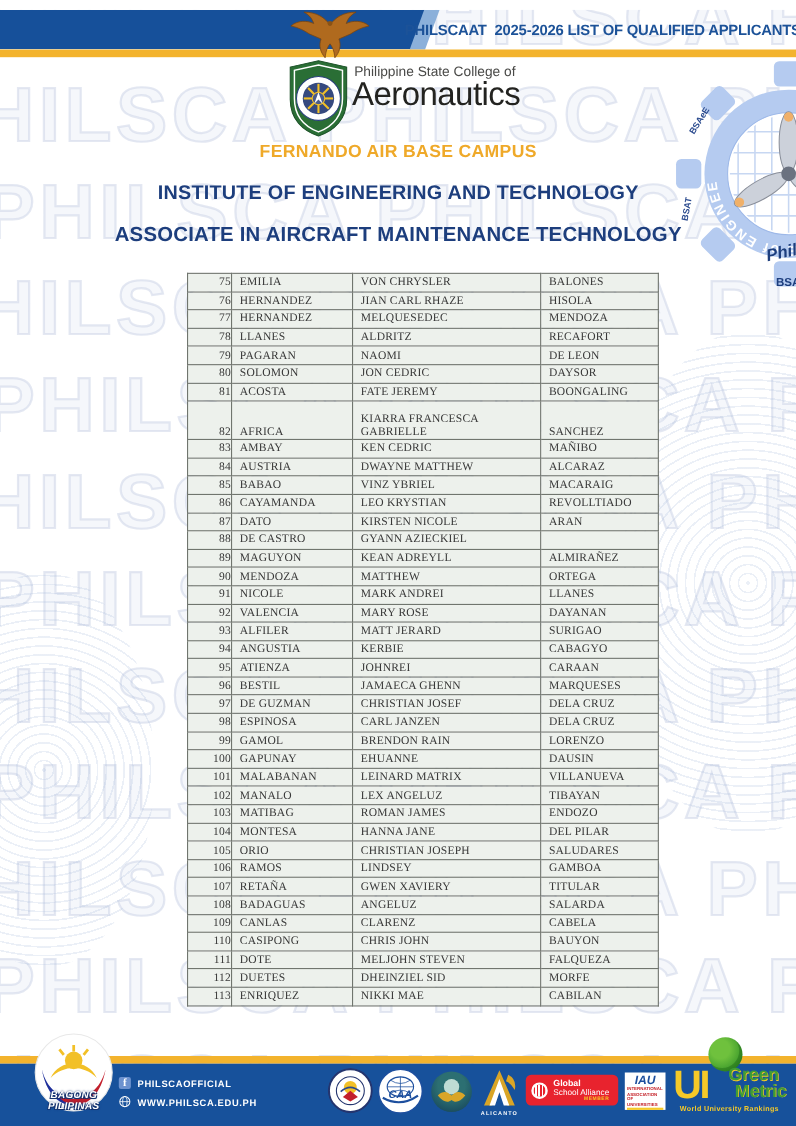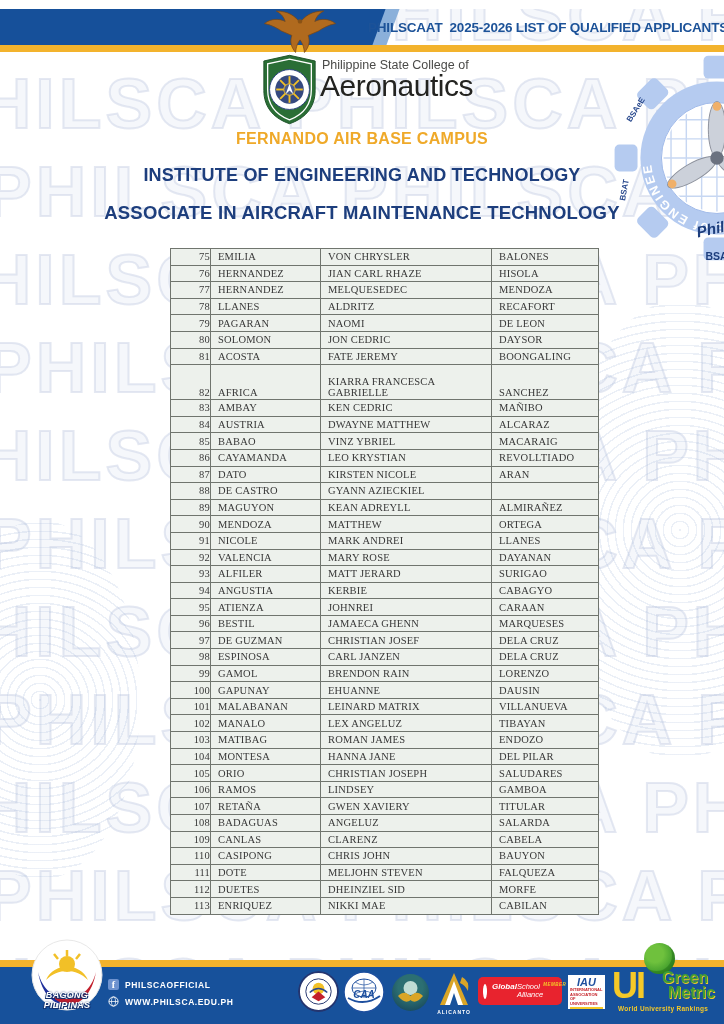--- a/index.html
+++ b/index.html
@@ -108,21 +108,21 @@
   .hands-logo{left:96px; top:7px; width:37px; height:37px;
     background:radial-gradient(circle at 50% 35%, #2c6f72 0 40%, #123c55 100%); overflow:hidden;}
   .alicanto{position:absolute; left:138px; top:4px; width:40px; height:46px; text-align:center;}
   .alicanto .label{color:#fff; font-size:5px; font-weight:bold; letter-spacing:1px; margin-top:-2px;}
   .gsa{
     position:absolute; left:182px; top:10px; width:84px; height:28px; border-radius:5px;
     background:#e8232e; display:flex; align-items:center; padding:0 5px; box-sizing:border-box; gap:5px;
   }
   .gsa-icon{width:15px; height:15px; border-radius:50%; border:2px solid #fff; box-sizing:border-box;
     background:repeating-linear-gradient(90deg,#e8232e 0 1.5px, #fff 1.5px 3px);}
-  .gsa-text{display:flex; flex-direction:row; line-height:1.05;font-style:italic;}
+  .gsa-text{display:flex; flex-direction:column; line-height:1.05;}
   .gsa-text .l1{color:#fff; font-weight:bold; font-size:8px;}
   .gsa-text .l2{color:#fff; font-size:7.5px;}
   .gsa-text .member{color:#f5c928; font-size:4.5px; font-weight:bold; text-align:right; letter-spacing:0.5px;}
   .iau{
     position:absolute; left:272px; top:8px; width:37px; height:34px; background:#fff;
     display:flex; flex-direction:column; align-items:center; padding-top:2px; box-sizing:border-box;
   }
   .iau .mark{color:#1d4f9e; font-weight:bold; font-style:italic; font-size:11px; line-height:1;}
   .iau .cap{color:#c42027; font-weight:bold; font-size:4px; line-height:1.15; text-align:left; white-space:pre-line; width:33px;}
   .iau .bar{width:33px; height:2px; background:#f5c928; margin-top:1px;}

